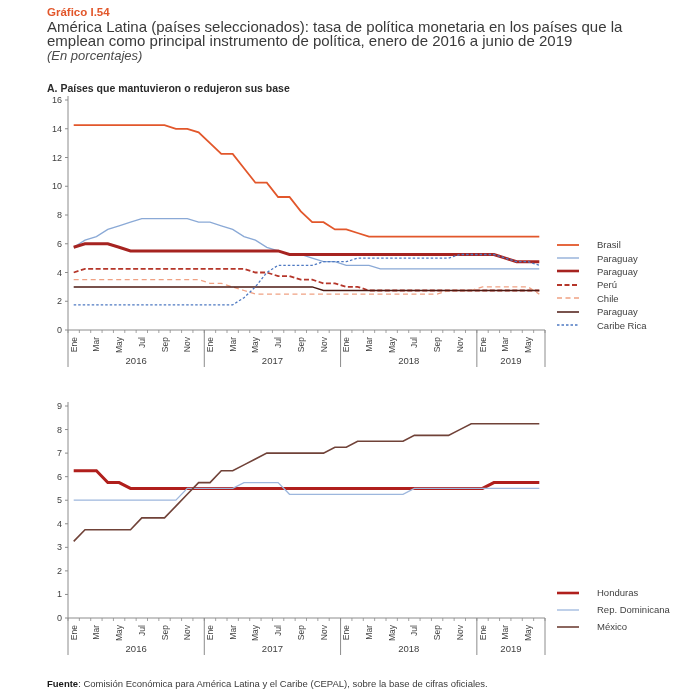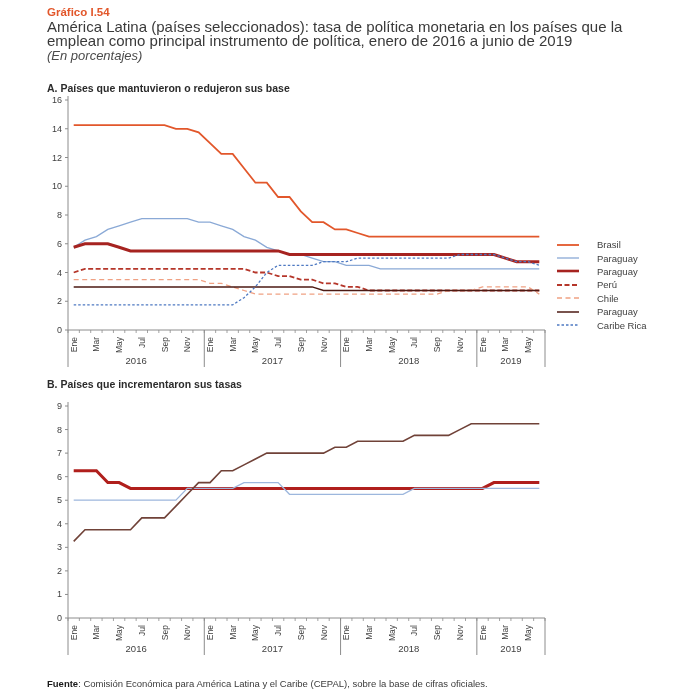--- a/index.html
+++ b/index.html
@@ -173,21 +173,20 @@
         <span class="legend-label">Paraguay</span>
       </div>
       <div class="legend-row">
         <svg width="22" height="6">
           <line x1="0" x2="22" y1="3" y2="3" stroke="#4e79c2" stroke-width="1.3" stroke-dasharray="2.5,2"></line>
         </svg>
         <span class="legend-label">Caribe Rica</span>
       </div>
     </div>
 
-  <div class="panel-title b">B. Países que incrementaron sus tasas</div>
   <svg class="chart b" width="530" height="268">
       <line x1="28" y1="6" x2="28" y2="222" stroke="#8c8c8c" stroke-width="1"></line>
       <line x1="25" y1="222" x2="28" y2="222" stroke="#8c8c8c" stroke-width="1"></line>
       <text x="22" y="225" text-anchor="end" font-size="9" fill="#3f3f3f">0</text>
       <line x1="25" y1="198.44444444444446" x2="28" y2="198.44444444444446" stroke="#8c8c8c" stroke-width="1"></line>
       <text x="22" y="201.44444444444446" text-anchor="end" font-size="9" fill="#3f3f3f">1</text>
       <line x1="25" y1="174.88888888888889" x2="28" y2="174.88888888888889" stroke="#8c8c8c" stroke-width="1"></line>
       <text x="22" y="177.88888888888889" text-anchor="end" font-size="9" fill="#3f3f3f">2</text>
       <line x1="25" y1="151.33333333333334" x2="28" y2="151.33333333333334" stroke="#8c8c8c" stroke-width="1"></line>
       <text x="22" y="154.33333333333334" text-anchor="end" font-size="9" fill="#3f3f3f">3</text>
@@ -274,15 +273,35 @@
       <text x="232.42857142857144" y="256" text-anchor="middle" font-size="9.5" fill="#3f3f3f">2017</text>
       <line x1="300.57142857142856" y1="222" x2="300.57142857142856" y2="259" stroke="#8c8c8c" stroke-width="1"></line>
       <text x="368.7142857142857" y="256" text-anchor="middle" font-size="9.5" fill="#3f3f3f">2018</text>
       <line x1="436.8571428571429" y1="222" x2="436.8571428571429" y2="259" stroke="#8c8c8c" stroke-width="1"></line>
       <text x="470.92857142857144" y="256" text-anchor="middle" font-size="9.5" fill="#3f3f3f">2019</text>
       <line x1="505" y1="222" x2="505" y2="259" stroke="#8c8c8c" stroke-width="1"></line>
       <polyline points="33.7,74.8 45.0,74.8 56.4,74.8 67.8,86.6 79.1,86.6 90.5,92.4 101.8,92.4 113.2,92.4 124.5,92.4 135.9,92.4 147.3,92.4 158.6,92.4 170.0,92.4 181.3,92.4 192.7,92.4 204.0,92.4 215.4,92.4 226.8,92.4 238.1,92.4 249.5,92.4 260.8,92.4 272.2,92.4 283.5,92.4 294.9,92.4 306.3,92.4 317.6,92.4 329.0,92.4 340.3,92.4 351.7,92.4 363.0,92.4 374.4,92.4 385.8,92.4 397.1,92.4 408.5,92.4 419.8,92.4 431.2,92.4 442.5,92.4 453.9,86.6 465.3,86.6 476.6,86.6 488.0,86.6 499.3,86.6" fill="none" stroke="#b01f1c" stroke-width="3" stroke-linejoin="miter"></polyline>
       <polyline points="33.7,104.2 45.0,104.2 56.4,104.2 67.8,104.2 79.1,104.2 90.5,104.2 101.8,104.2 113.2,104.2 124.5,104.2 135.9,104.2 147.3,92.4 158.6,92.4 170.0,92.4 181.3,92.4 192.7,92.4 204.0,86.6 215.4,86.6 226.8,86.6 238.1,86.6 249.5,98.3 260.8,98.3 272.2,98.3 283.5,98.3 294.9,98.3 306.3,98.3 317.6,98.3 329.0,98.3 340.3,98.3 351.7,98.3 363.0,98.3 374.4,92.4 385.8,92.4 397.1,92.4 408.5,92.4 419.8,92.4 431.2,92.4 442.5,92.4 453.9,92.4 465.3,92.4 476.6,92.4 488.0,92.4 499.3,92.4" fill="none" stroke="#9db7dd" stroke-width="1.3" stroke-linejoin="miter"></polyline>
       <polyline points="33.7,145.4 45.0,133.7 56.4,133.7 67.8,133.7 79.1,133.7 90.5,133.7 101.8,121.9 113.2,121.9 124.5,121.9 135.9,110.1 147.3,98.3 158.6,86.6 170.0,86.6 181.3,74.8 192.7,74.8 204.0,68.9 215.4,63.0 226.8,57.1 238.1,57.1 249.5,57.1 260.8,57.1 272.2,57.1 283.5,57.1 294.9,51.2 306.3,51.2 317.6,45.3 329.0,45.3 340.3,45.3 351.7,45.3 363.0,45.3 374.4,39.4 385.8,39.4 397.1,39.4 408.5,39.4 419.8,33.6 431.2,27.7 442.5,27.7 453.9,27.7 465.3,27.7 476.6,27.7 488.0,27.7 499.3,27.7" fill="none" stroke="#704238" stroke-width="1.6" stroke-linejoin="miter"></polyline>
     </svg>
+  <div class="legend b">
+      <div class="legend-row">
+        <svg width="22" height="6">
+          <line x1="0" x2="22" y1="3" y2="3" stroke="#b01f1c" stroke-width="2.6"></line>
+        </svg>
+        <span class="legend-label">Honduras</span>
+      </div>
+      <div class="legend-row">
+        <svg width="22" height="6">
+          <line x1="0" x2="22" y1="3" y2="3" stroke="#9db7dd" stroke-width="1.3"></line>
+        </svg>
+        <span class="legend-label">Rep. Dominicana</span>
+      </div>
+      <div class="legend-row">
+        <svg width="22" height="6">
+          <line x1="0" x2="22" y1="3" y2="3" stroke="#704238" stroke-width="1.6"></line>
+        </svg>
+        <span class="legend-label">México</span>
+      </div>
+    </div>
 
   <div class="footer"><b>Fuente</b><span>: Comisión Económica para América Latina y el Caribe (CEPAL), sobre la base de cifras oficiales.</span></div>
 </div>
 
 </body></html>

